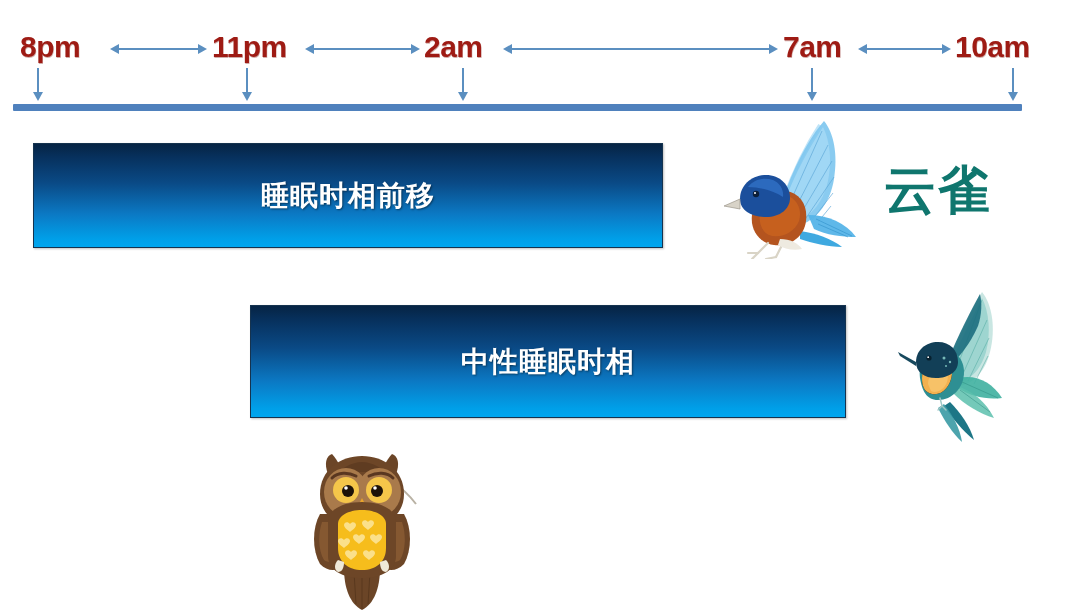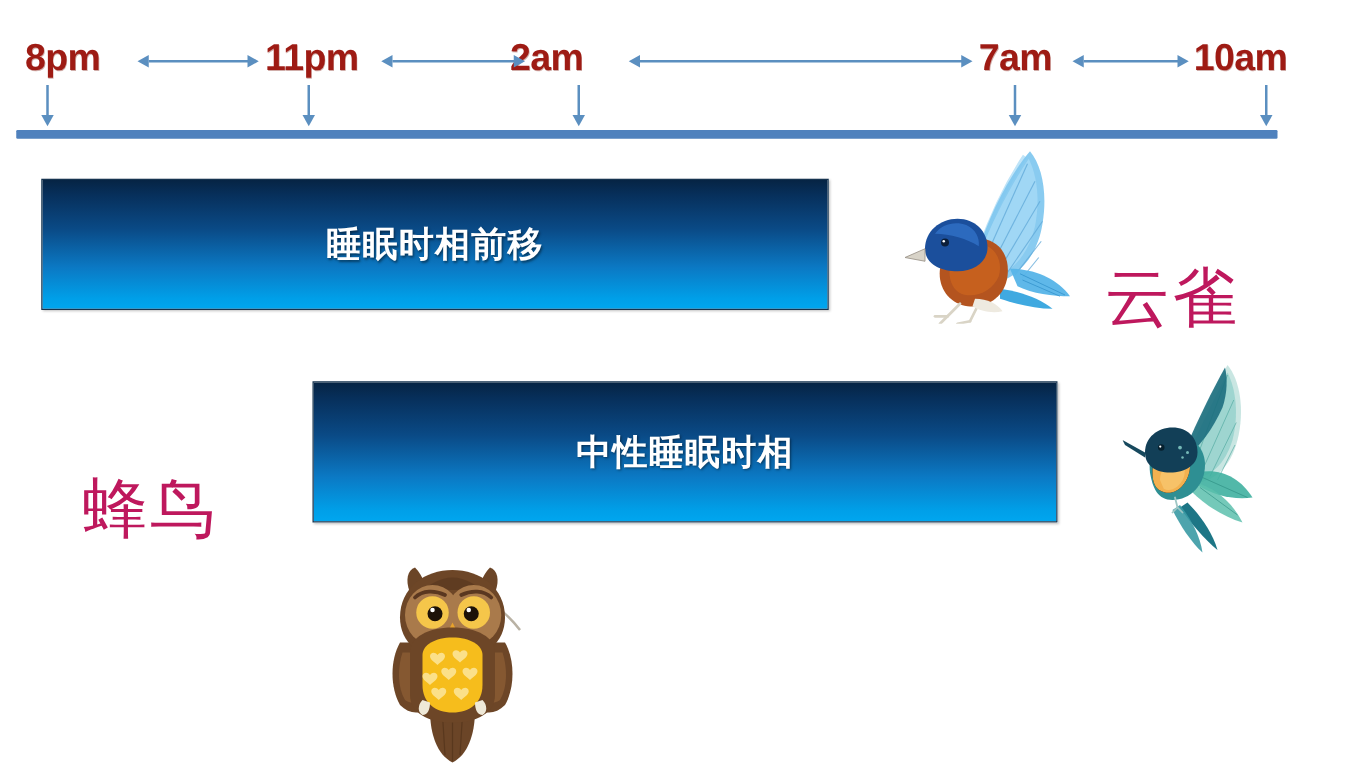--- a/index.html
+++ b/index.html
@@ -58,41 +58,40 @@
     font-size: 28px;
     font-weight: bold;
     letter-spacing: 1px;
     text-shadow: 1px 1px 2px rgba(0,0,0,.45);
     font-family: "DejaVu Sans", "Liberation Sans", sans-serif;
   }
 
   
   .chrono-name {
     position: absolute;
-    color: #be185d;
+    color: #0f766e;
     font-size: 52px;
-    font-weight: normal;
+    font-weight: bold;
     letter-spacing: 2px;
     white-space: nowrap;
     font-family: "DejaVu Sans", "Liberation Sans", sans-serif;
-    margin-top: 48px;
   }
 
   .bird { position: absolute; }
 </style>
 </head>
 <body>
 
 <div id="stage">
 
   <div>
 
     <div class="tl-label" style="left:20px;  top:30px;">8pm</div>
     <div class="tl-label" style="left:212px; top:30px;">11pm</div>
-    <div class="tl-label" style="left:408px; top:30px;">2am</div>
+    <div class="tl-label" style="left:424px; top:30px;">2am</div>
     <div class="tl-label" style="left:783px; top:30px;">7am</div>
     <div class="tl-label" style="left:955px; top:30px;">10am</div>
 
     <div>
       <div class="tl-arrowhead left" style="left:110px; top:44px;"></div>
       <div class="tl-seg" style="left:119px; top:48px; width:80px;"></div>
       <div class="tl-arrowhead right" style="left:198px; top:44px;"></div>
     </div>
 
     <div>
@@ -184,21 +183,20 @@
         <path d="M36 142 L30 148"></path>
         <path d="M60 134 L54 146"></path>
           <path d="M54 146 L44 148"></path>
       </g>
       <path d="M58 128 C68 128 76 132 80 138 C72 140 62 138 56 134 Z" fill="#eeeae0"></path>
     </svg>
   </div>
 
   <div class="chrono-name" style="left:884px; top:156px;">云雀</div>
 
-  <div class="chrono-name" style="left:66px; top:325px;">蜂鸟</div>
 
   <div class="bar" style="left:250px; top:305px; width:596px; height:113px;">
     <span class="bar-text">中性睡眠时相</span>
   </div>
 
   <div class="bird" style="left:898px; top:286px; width:110px; height:160px;">
     <svg viewBox="0 0 110 160" width="110" height="160">
 
       <path d="M52 72 C62 48 74 24 84 6 C94 18 98 42 92 66 C86 90 70 102 54 100 Z" fill="#bfe2dd" opacity="0.85"></path>
       <path d="M54 74 C64 52 75 30 84 12 C91 26 93 46 88 66 C82 86 69 97 56 96 Z" fill="#8fcfc9" opacity="0.75"></path>

